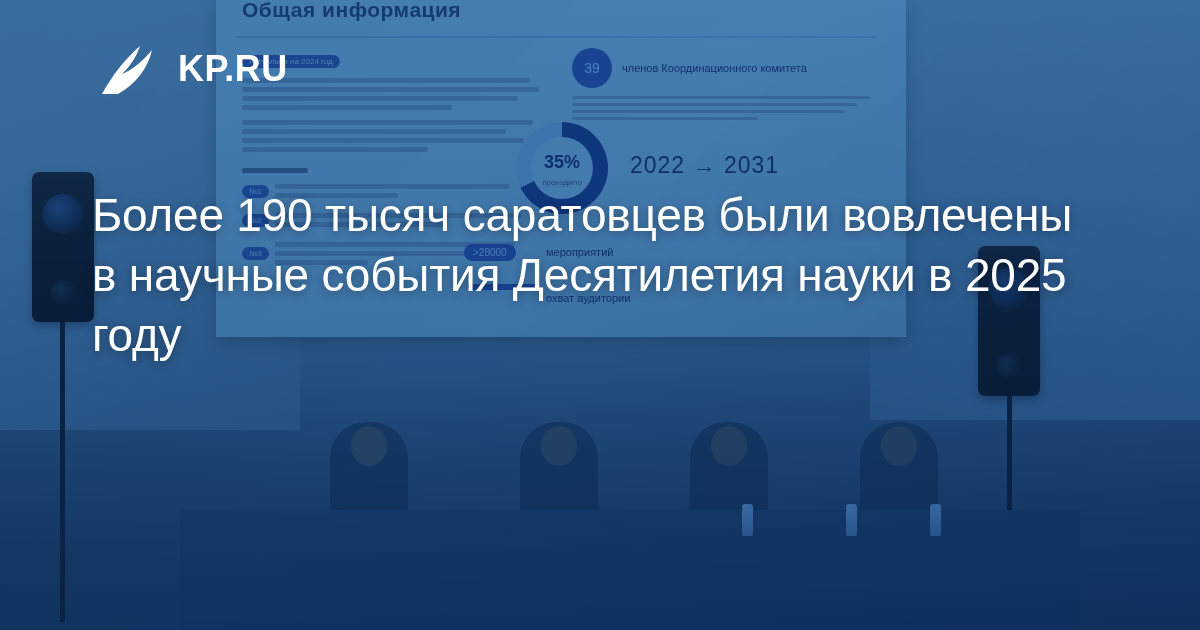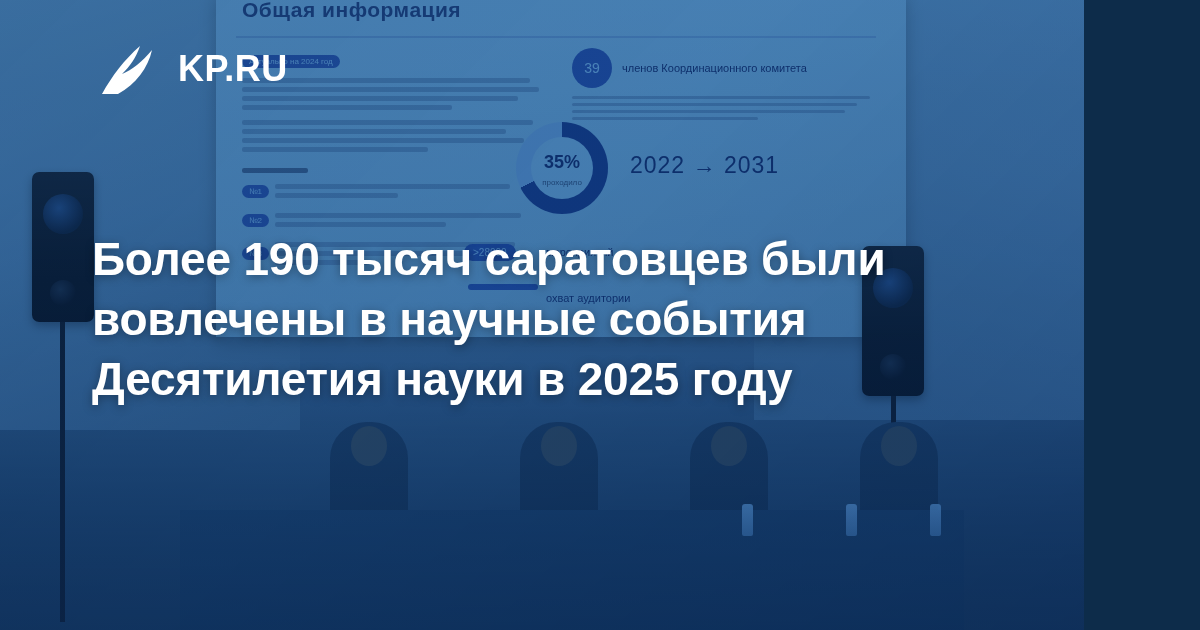--- a/index.html
+++ b/index.html
@@ -2,21 +2,21 @@
 <html><head>
 <meta charset="utf-8">
 <style>
   html, body {
     margin: 0;
     padding: 0;
     background: #0d2c4a;
   }
   .card {
     position: relative;
-    width: 1084px;
+    width: 1200px;
     height: 630px;
     overflow: hidden;
     font-family: "Liberation Sans", sans-serif;
     background: #0e3355;
   }
 
   
   .photo {
     position: absolute;
     inset: 0;
@@ -165,24 +165,23 @@
   .brand-mark { width: 66px; height: 66px; position: relative; }
   .brand-name {
     color: #ffffff; font-size: 36px; font-weight: bold; letter-spacing: .5px;
     font-family: "Liberation Sans", sans-serif;
   }
   .headline {
     position: absolute; left: 92px; top: 186px; width: 1010px;
     color: #ffffff;
     font-size: 46px;
     line-height: 1.30;
-    font-weight: bold;
+    font-weight: normal;
     text-shadow: 0 2px 10px rgba(0,0,0,0.35);
     letter-spacing: -0.2px;
-    margin-top: 44px;
   }
   .badge-row {
     position: absolute; left: 96px; bottom: 72px;
     display: flex; align-items: center; gap: 22px;
   }
   .badge-circle {
     width: 74px; height: 74px; border-radius: 50%;
     background: #ffffff;
     display: flex; align-items: center; justify-content: center;
   }

